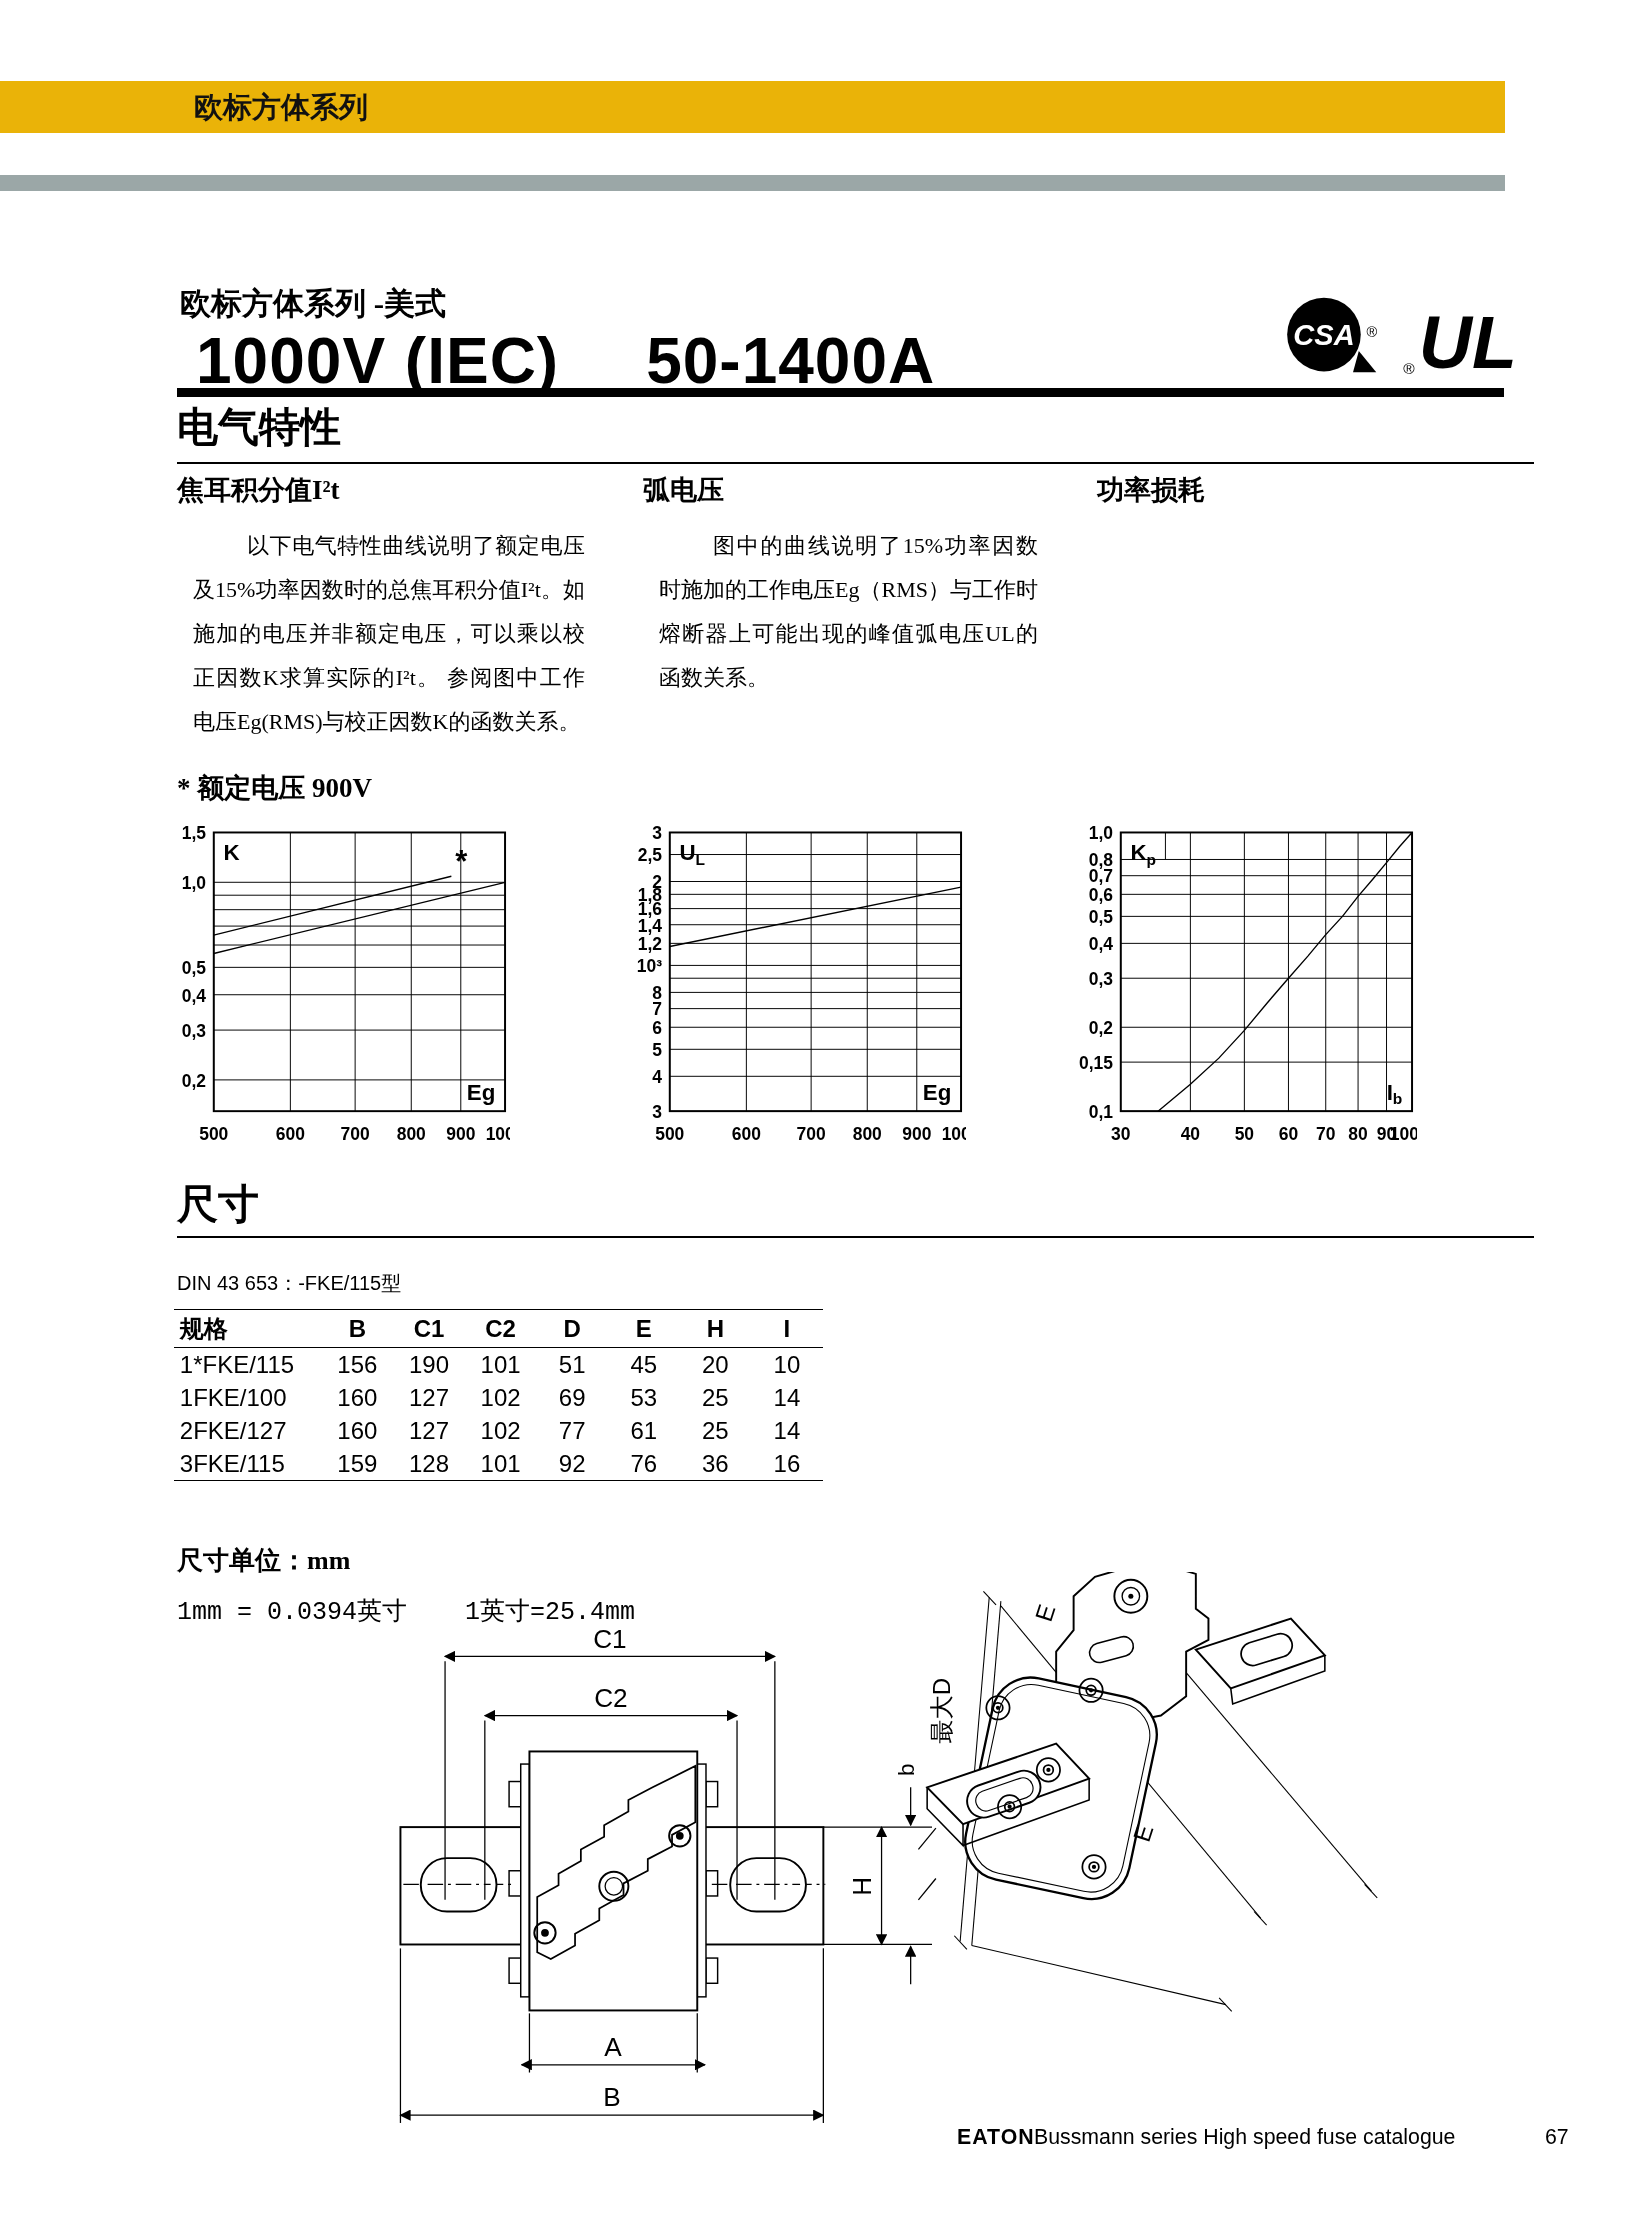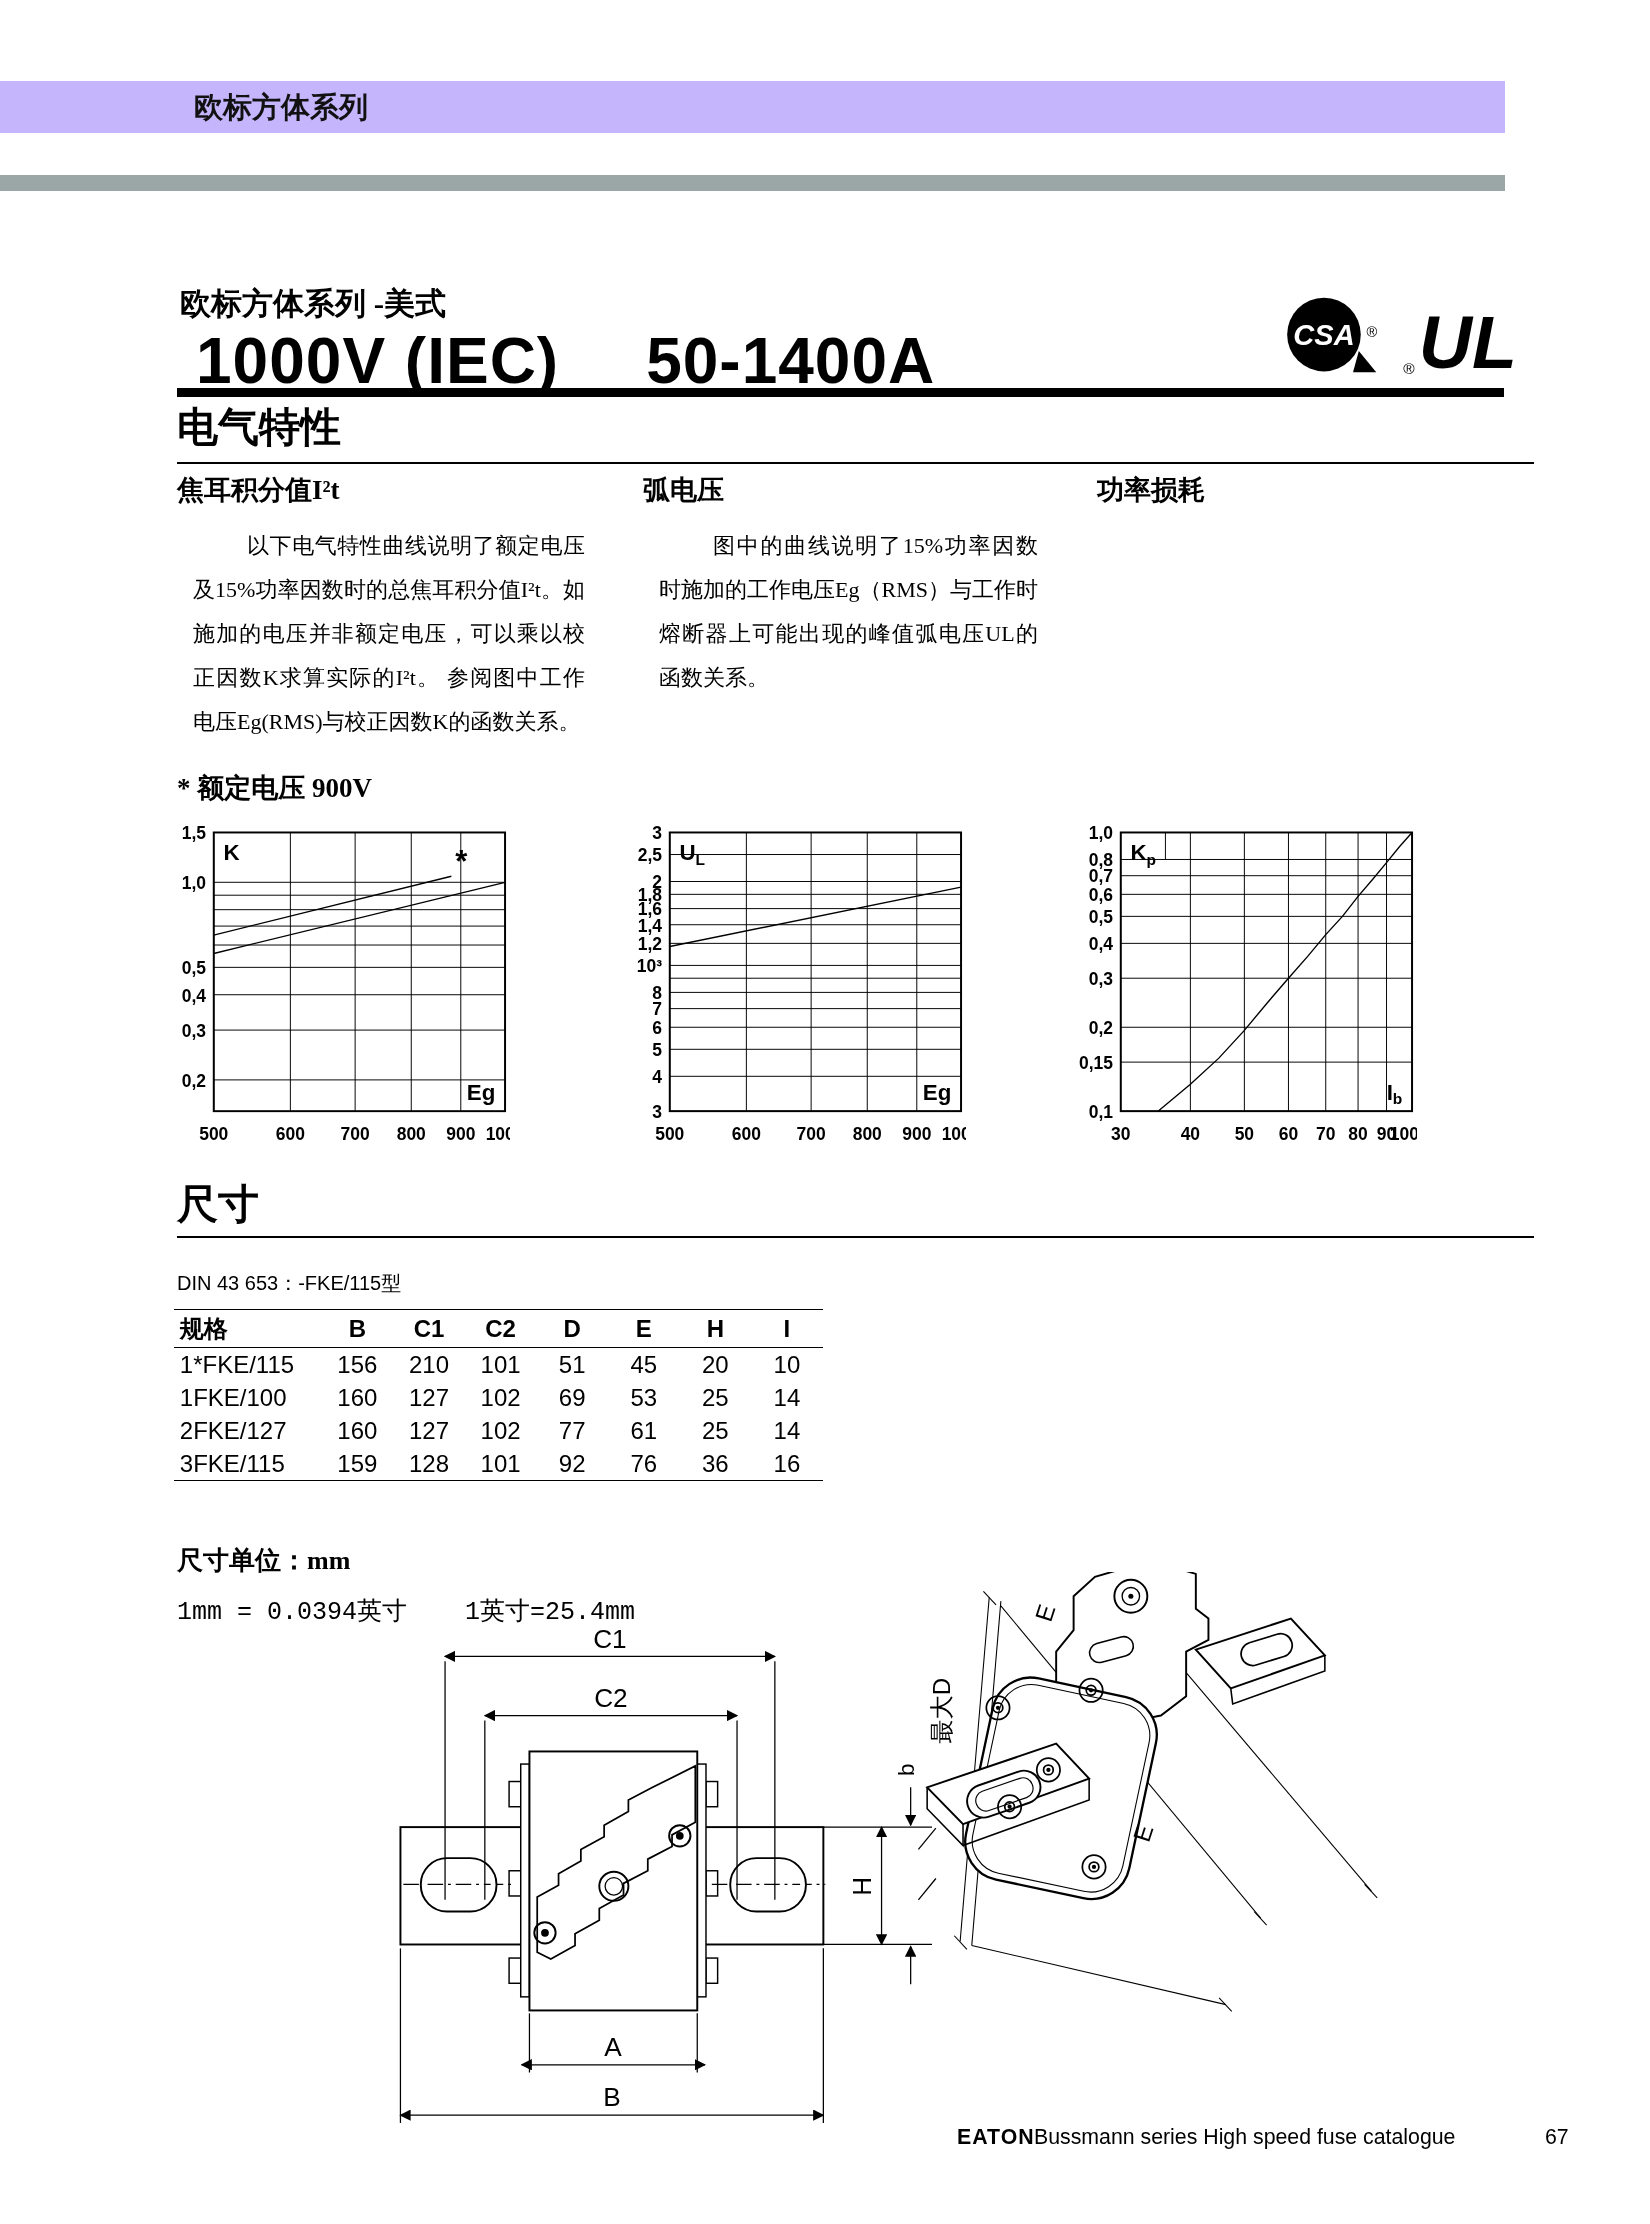--- a/index.html
+++ b/index.html
@@ -1,19 +1,19 @@
 <!DOCTYPE html>
 <html><head>
 <meta charset="utf-8">
 <style>
   html,body{margin:0;padding:0;background:#e8e8e8;}
   .page{position:relative;width:1651px;height:2224px;background:#ffffff;overflow:hidden;
         font-family:"Liberation Sans",sans-serif;color:#000;}
   .abs{position:absolute;}
-  .band{left:0;top:81px;width:1505px;height:52px;background:#c4b5fd;}
+  .band{left:0;top:81px;width:1505px;height:52px;background:#eab308;}
   .band-text{padding-left:194px;line-height:52px;font-weight:bold;font-size:29px;
              font-family:"Liberation Sans",sans-serif;color:#111;}
   .graybar{left:0;top:175px;width:1505px;height:15.5px;background:#9BA7A7;}
   .subtitle{left:180px;top:283px;font-family:"Liberation Serif",serif;font-weight:bold;font-size:31px;}
   .bigtitle{left:196px;top:324px;font-weight:bold;font-size:64px;letter-spacing:1px;white-space:nowrap;}
   .bigtitle .gap{display:inline-block;width:87px;}
   .logos{left:1283px;top:291px;width:233px;height:92px;}
   .thickrule{left:177px;top:388px;width:1327px;height:8.7px;background:#000;}
   .h-sec{font-family:"Liberation Serif",serif;font-weight:bold;font-size:41px;}
   .h-elec{left:177px;top:400px;}
@@ -248,21 +248,21 @@
           <th>D</th>
           <th>E</th>
           <th>H</th>
           <th>I</th>
         </tr>
       </thead>
     <tbody id="dim-tbody">
         <tr>
           <td>1*FKE/115</td>
           <td>156</td>
-          <td>210</td>
+          <td>190</td>
           <td>101</td>
           <td>51</td>
           <td>45</td>
           <td>20</td>
           <td>10</td>
         </tr>
         <tr>
           <td>1FKE/100</td>
           <td>160</td>
           <td>127</td>

